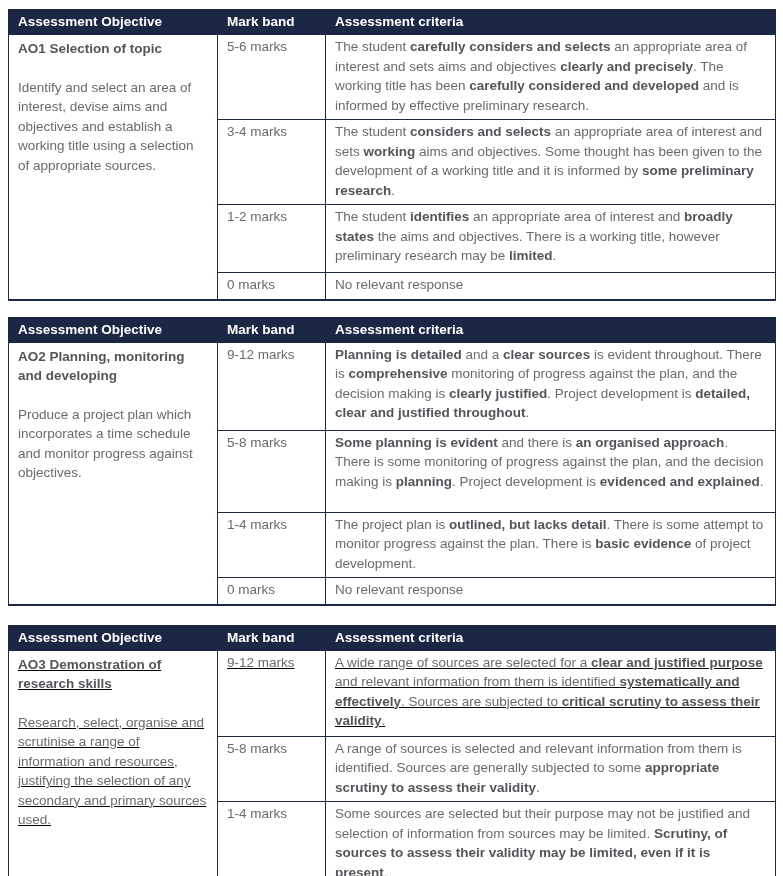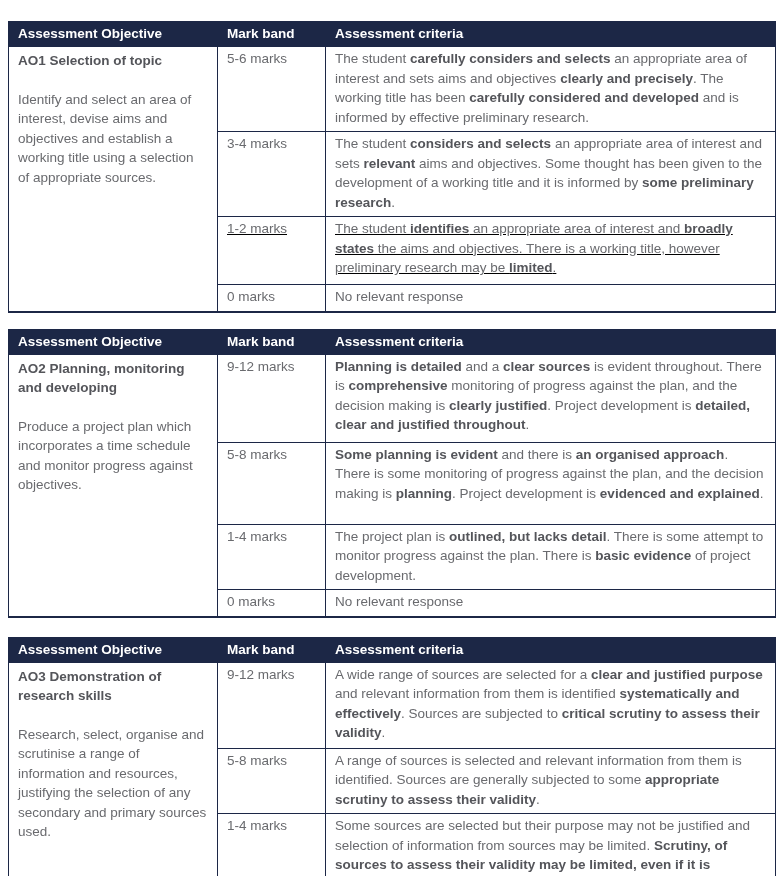--- a/index.html
+++ b/index.html
@@ -16,21 +16,20 @@
     width: 783px;
     font-family: "Liberation Sans", "DejaVu Sans", sans-serif;
   }
   .page { padding: 9px 0 0 8px; width: 783px; }
   table.rubric {
     border-collapse: collapse;
     table-layout: fixed;
     width: 767px;
     border: 1px solid var(--border);
     border-bottom-width: 2px;
-    margin-top: 12px;
   }
   table.t1 { margin-bottom: 16px; }
   table.t2 { margin-bottom: 19px; }
   th, td {
     border: 1px solid var(--border);
     vertical-align: top;
   }
   th {
     background: var(--header-bg);
     color: #ffffff;
@@ -45,24 +44,24 @@
     font-size: 13.5px;
     line-height: 19.5px;
     color: var(--body-text);
     padding: 2px 9px 4px 9px;
   }
   td b, .obj-title { font-weight: bold; color: var(--bold-text); }
   td.obj .obj-title { margin: 2px 0 19px 0; }
   td.obj .obj-desc  { margin: 0; }
   td.band { white-space: nowrap; }
   .t1 tr.r1 { height: 80px; padding-left: 16px; } .t1 tr.r2 { height: 85px; padding-left: 10px; }
-  .t1 tr.r3 { height: 68px; text-decoration: underline; } .t1 tr.r4 { height: 21px; }
+  .t1 tr.r3 { height: 68px; } .t1 tr.r4 { height: 21px; }
   .t2 tr.r1 { height: 88px; } .t2 tr.r2 { height: 82px; }
   .t2 tr.r3 { height: 63px; } .t2 tr.r4 { height: 21px; }
-  .t3 tr.r1 { height: 86px; } .t3 tr.r2 { height: 63px; }
+  .t3 tr.r1 { height: 86px; text-decoration: underline; } .t3 tr.r2 { height: 63px; }
   .t3 tr.r3 { height: 77px; }
 </style>
 </head>
 <body>
 
 <div class="page">
 
   <table class="rubric t1">
     <colgroup>
         <col style="width:209px">
@@ -80,21 +79,21 @@
       <tr class="r1">
         <td class="obj" rowspan="4">
           <p class="obj-title">AO1 Selection of topic</p>
           <p class="obj-desc">Identify and select an area of interest, devise aims and objectives and establish a working title using a selection of appropriate sources.</p>
         </td>
         <td class="band">5-6 marks</td>
         <td class="crit">The student <b>carefully considers and selects</b> an appropriate area of interest and sets aims and objectives <b>clearly and precisely</b>. The working title has been <b>carefully considered and developed</b> and is informed by effective preliminary research.</td>
       </tr>
       <tr class="r2">
         <td class="band">3-4 marks</td>
-        <td class="crit">The student <b>considers and selects</b> an appropriate area of interest and sets <b>relevant</b> aims and objectives. Some thought has been given to the development of a working title and it is informed by <b>some preliminary research</b>.</td>
+        <td class="crit">The student <b>considers and selects</b> an appropriate area of interest and sets <b>working</b> aims and objectives. Some thought has been given to the development of a working title and it is informed by <b>some preliminary research</b>.</td>
       </tr>
       <tr class="r3">
         <td class="band">1-2 marks</td>
         <td class="crit">The student <b>identifies</b> an appropriate area of interest and <b>broadly states</b> the aims and objectives. There is a working title, however preliminary research may be <b>limited</b>.</td>
       </tr>
       <tr class="r4">
         <td class="band">0 marks</td>
         <td class="crit">No relevant response</td>
       </tr>
     </tbody>

